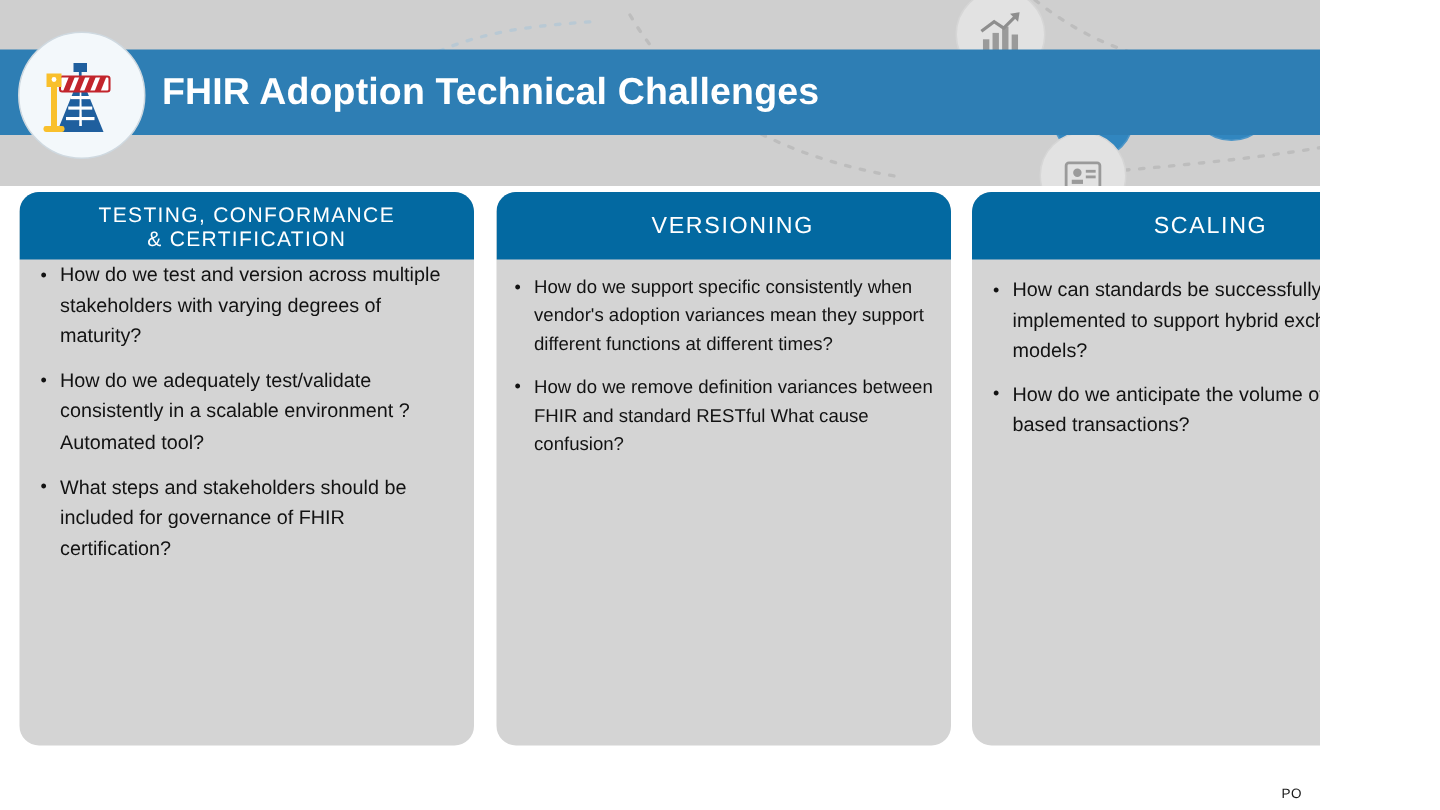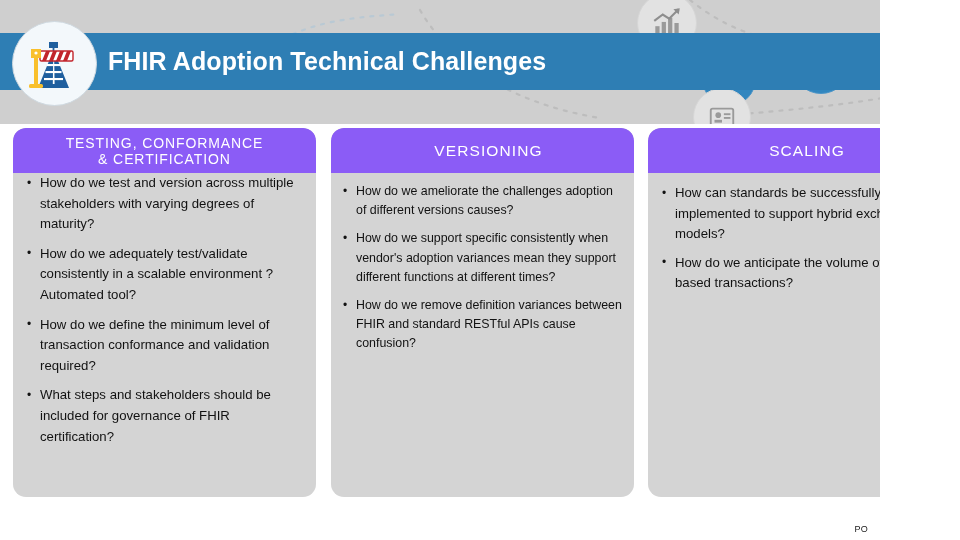--- a/index.html
+++ b/index.html
@@ -103,21 +103,21 @@
     background: #d4d4d4;
     border-radius: 13px;
     overflow: hidden;
     box-shadow: 0 0 0 2px #ffffff;
   }
   .panel.c1 { left: 13px;  width: 303px; height: 369px; }
   .panel.c2 { left: 331px; width: 303px; height: 369px; }
   .panel.c3 { left: 648px; width: 306px; height: 369px; }
 
   .panel-head {
-    background: #8b5cf6;
+    background: #0369a1;
     height: 45px;
     display: flex;
     align-items: center;
     justify-content: center;
     border-radius: 12px 12px 0 0;
     padding: 0 8px;
     box-sizing: border-box;
   }
   .panel-head-text {
     color: #ffffff;
@@ -294,35 +294,33 @@
       <div class="panel-head">
         <div class="panel-head-text">
           <span>TESTING, CONFORMANCE</span><br>
           <span>&amp; CERTIFICATION</span>
         </div>
       </div>
       <div class="panel-body">
         <ul class="bullets">
           <li>How do we test and version across multiple stakeholders with varying degrees of maturity?</li>
           <li>How do we adequately test/validate consistently in a scalable environment ? Automated tool?</li>
-          <li>How do we define the minimum level of transaction conformance and validation required?</li>
           <li>What steps and stakeholders should be included for governance of FHIR certification?</li>
         </ul>
       </div>
     </div>
 
     <div class="panel c2">
       <div class="panel-head">
         <div class="panel-head-text">VERSIONING</div>
       </div>
       <div class="panel-body">
         <ul class="bullets">
-          <li>How do we ameliorate the challenges adoption of different versions causes?</li>
           <li>How do we support specific consistently when vendor's adoption variances mean they support different functions at different times?</li>
-          <li>How do we remove definition variances between FHIR and standard RESTful APIs cause confusion?</li>
+          <li>How do we remove definition variances between FHIR and standard RESTful What cause confusion?</li>
         </ul>
       </div>
     </div>
 
     <div class="panel c3">
       <div class="panel-head">
         <div class="panel-head-text">SCALING</div>
       </div>
       <div class="panel-body">
         <ul class="bullets">

